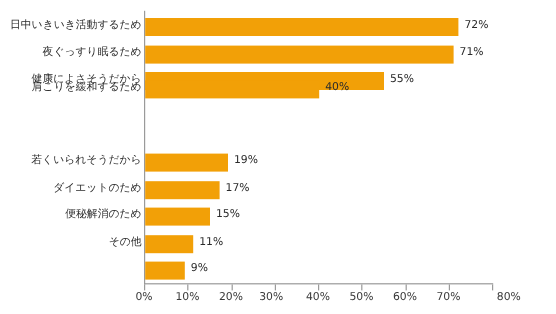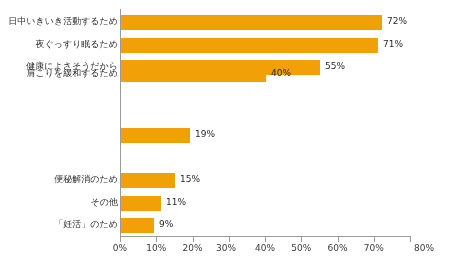--- a/index.html
+++ b/index.html
@@ -135,32 +135,37 @@
         <div class="cat-label">健康によさそうだから</div>
         <div class="bar" style="width: 199px; background: rgb(242, 160, 7);"></div>
         <div class="bar-value" style="left: 325px;">55%</div>
       </div>
       <div class="row" style="top: 64px;">
         <div class="cat-label">肩こりを緩和するため</div>
         <div class="bar" style="width: 145px; background: rgb(242, 160, 7);"></div>
         <div class="bar-value" style="left: 271px;">40%</div>
       </div>
       <div class="row" style="top: 125px;">
+        <div class="cat-label">若くいられそうだから</div>
         <div class="bar" style="width: 69px; background: rgb(242, 160, 7);"></div>
         <div class="bar-value" style="left: 195px;">19%</div>
+      </div>
+      <div class="row" style="top: 147.6px;">
+        <div class="cat-label">ダイエットのため</div>
+        <div class="bar" style="width: 62px; background: rgb(242, 160, 7);"></div>
+        <div class="bar-value" style="left: 188px;">17%</div>
       </div>
       <div class="row" style="top: 170.2px;">
         <div class="cat-label">便秘解消のため</div>
         <div class="bar" style="width: 54px; background: rgb(242, 160, 7);"></div>
         <div class="bar-value" style="left: 180px;">15%</div>
       </div>
       <div class="row" style="top: 192.8px;">
         <div class="cat-label">その他</div>
         <div class="bar" style="width: 40px; background: rgb(242, 160, 7);"></div>
         <div class="bar-value" style="left: 166px;">11%</div>
       </div>
       <div class="row" style="top: 215.4px;">
-        <div class="cat-label">「妊活」のため</div>
         <div class="bar" style="width: 33px; background: rgb(242, 160, 7);"></div>
         <div class="bar-value" style="left: 159px;">9%</div>
       </div>
     </div>
 </div>
 
 </body></html>

